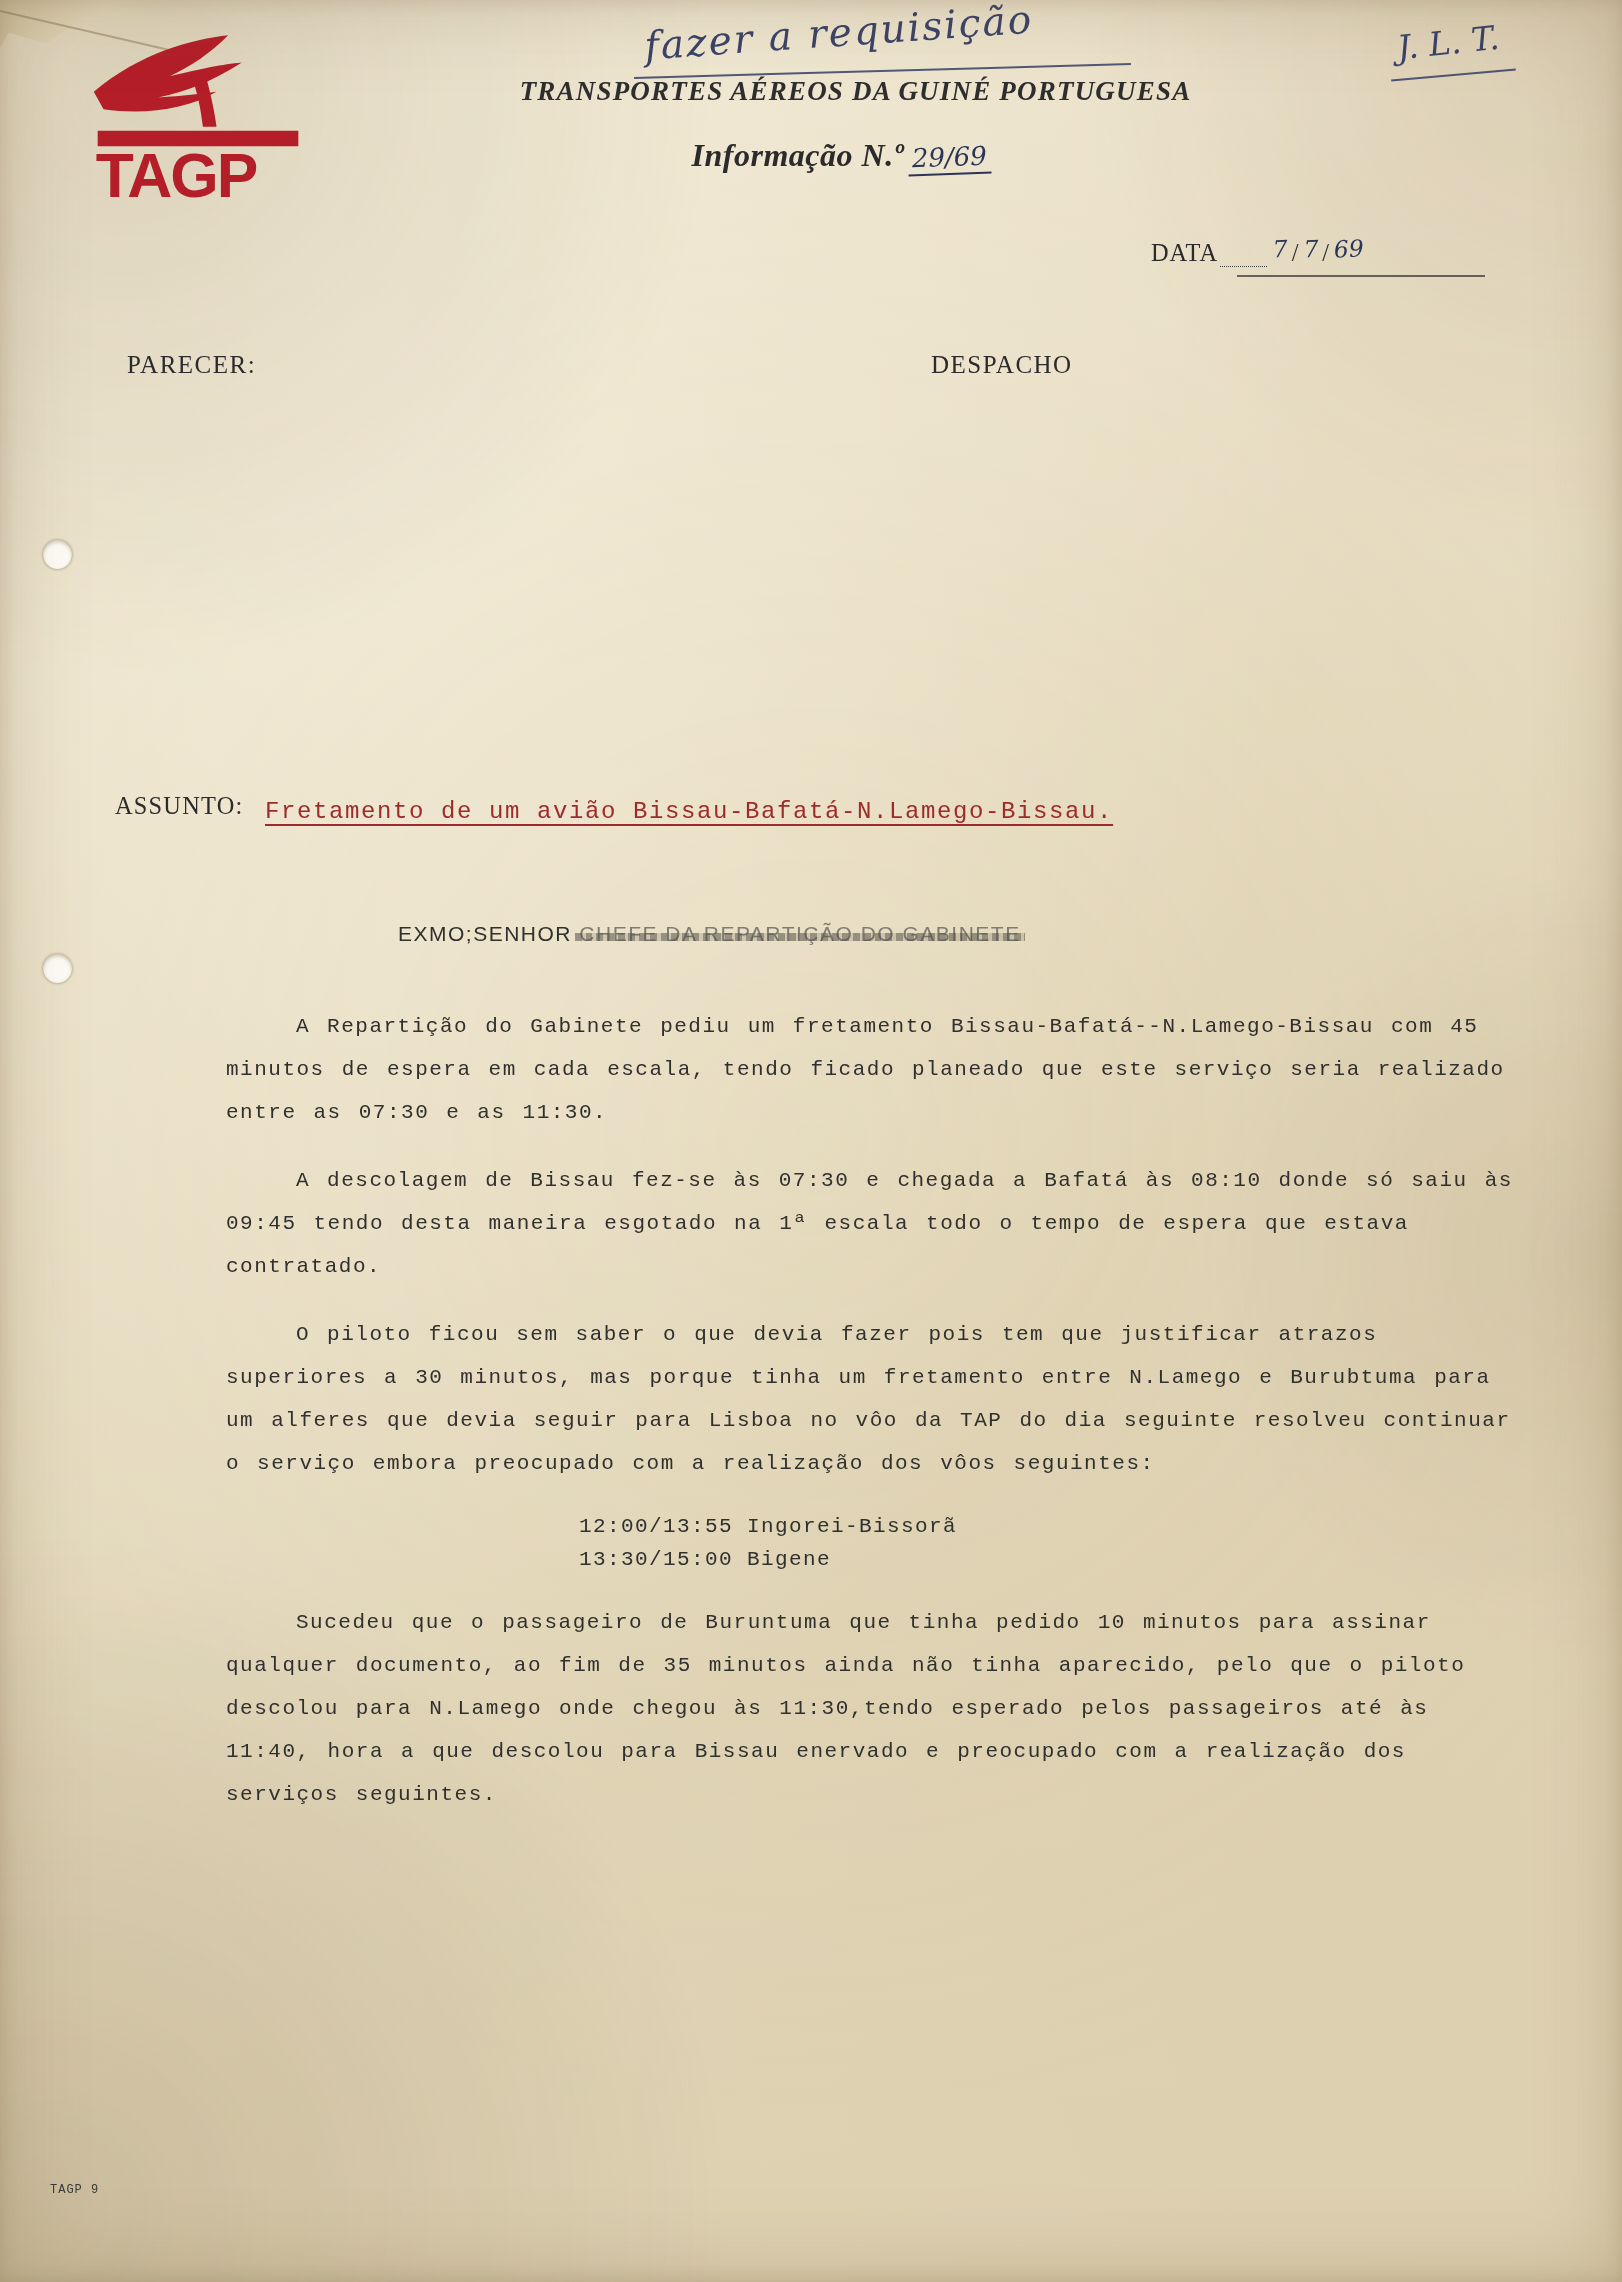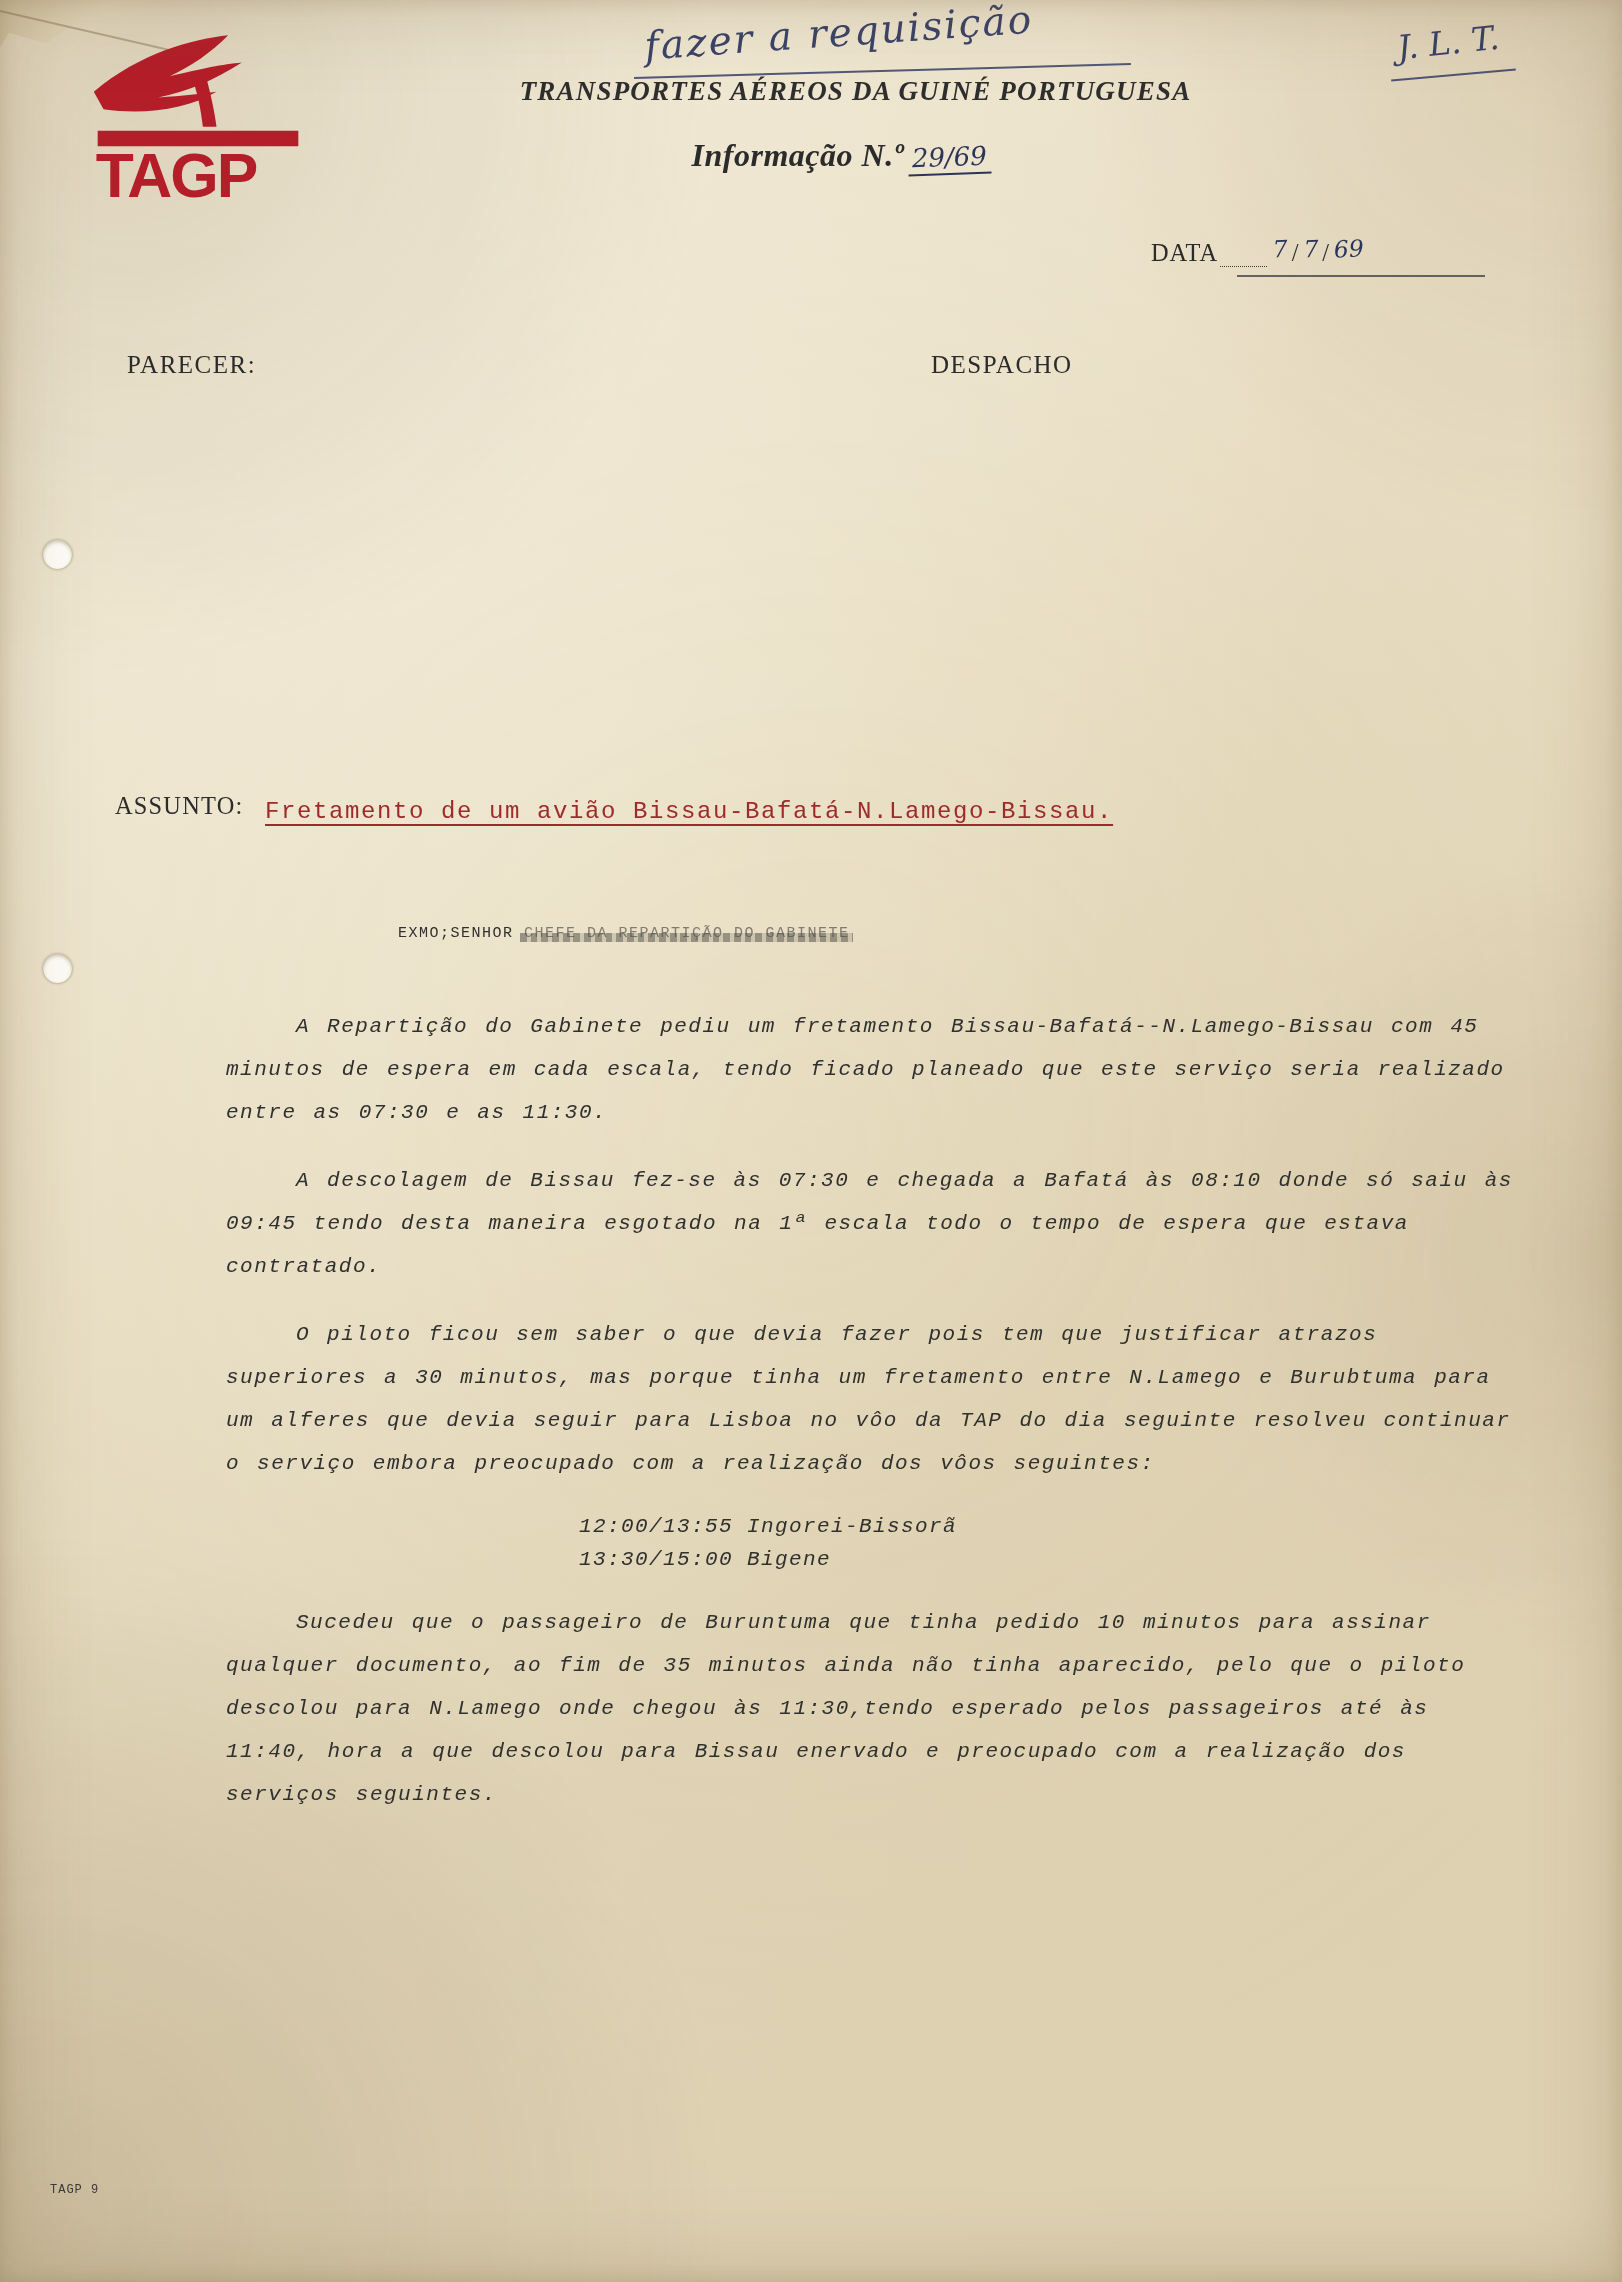--- a/index.html
+++ b/index.html
@@ -227,23 +227,23 @@
     color: #9c2b2b;
     text-decoration: underline;
     text-underline-offset: 5.9px;
     text-decoration-thickness: 2px;
     white-space: nowrap;
   }
 
   
   .typed {
     position: absolute;
-    font-family: Liberation Mono, monospace;
+    font-family: Liberation Sans, sans-serif;
     color: #30302e;
-    font-size: 15px;
+    font-size: 21px;
     letter-spacing: 1.5px;
     line-height: 43px;
   }
   .addressee {
     top: 912px;
     left: 398px;
     white-space: nowrap;
   }
   .addressee .struck {
     position: relative;
@@ -257,21 +257,20 @@
     top: 46%;
     height: 8.8px;
     background: repeating-linear-gradient(90deg, rgba(60,58,52,.75) 0 6.8px, rgba(60,58,52,.25) 6.8px 10.7px);
     opacity: .75;
   }
 
   .body-block {
     position: absolute;
     left: 226px;
     width: 1297px;
-    font-style: italic;
   }
   .body-block p {
     margin: 0 0 25px 0;
     text-indent: 70px;
     font-family: "Liberation Mono", monospace;
     font-size: 21px;
     letter-spacing: 1.5px;
     line-height: 43px;
     color: #30302e;
     word-spacing: 2.9px;

